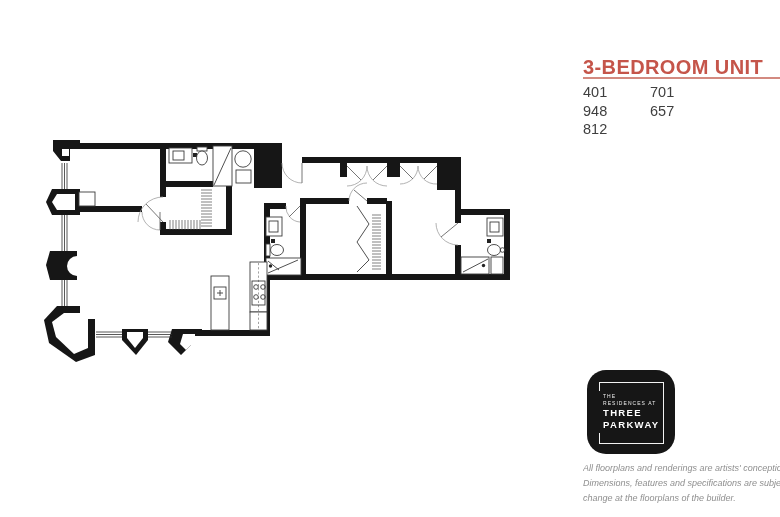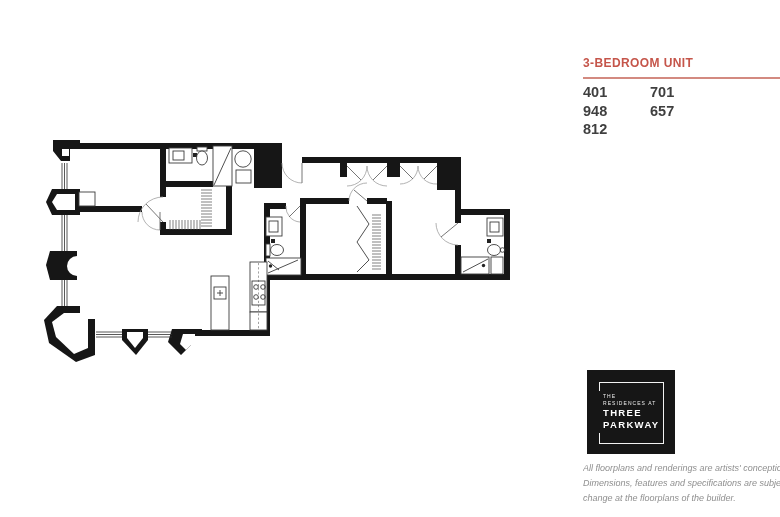--- a/index.html
+++ b/index.html
@@ -15,38 +15,39 @@
   .thinl{stroke:#3c3c3c;stroke-width:0.9;fill:none;}
   .arc{stroke:#9f9f9f;stroke-width:0.8;fill:none;}
   .leaf{stroke:#666;stroke-width:0.9;fill:none;}
   .win{stroke:#2f2f2f;stroke-width:0.8;fill:none;}
   .hatch{stroke:#4a4a4a;stroke-width:0.7;fill:none;}
   .dash{stroke:#8a8a8a;stroke-width:0.8;stroke-dasharray:2.2 2;fill:none;}
   .whitefill{fill:#ffffff;stroke:none;}
   .dot{fill:#222;stroke:none;}
   .unit-title{
     position:absolute;left:583px;top:56px;
-    font-size:12px;font-weight:bold;letter-spacing:0.4px;
+    font-size:20px;font-weight:bold;letter-spacing:0.4px;
     color:var(--accent,#c5554a);white-space:nowrap;
   }
   .title-rule{
     position:absolute;left:583px;top:77px;width:197px;height:1.5px;
     background:var(--rule,#d38a80);
   }
   .units-col{
     position:absolute;top:83px;
-    font-size:14.5px;color:var(--ink,#3f3f3f);line-height:18.5px;font-weight:bold;
+    font-size:14.5px;color:var(--ink,#3f3f3f);line-height:18.5px;
   }
   .units-col.c1{left:583px;}
   .units-col.c2{left:650px;}
   .units-col div{height:18.5px;}
 
   .logo{
     position:absolute;left:587px;top:370px;width:88px;height:84px;
     background:var(--logo_bg,#161616);
+    border-radius:19px;
   }
   .logo-border{
     position:absolute;left:12px;top:12px;width:63px;height:60px;
     border:1px solid #f2f2f2;
   }
   .logo-text{
     position:absolute;left:10px;top:21px;
     background:var(--logo_bg,#161616);
     padding:2px 4px 3px 6px;
   }

